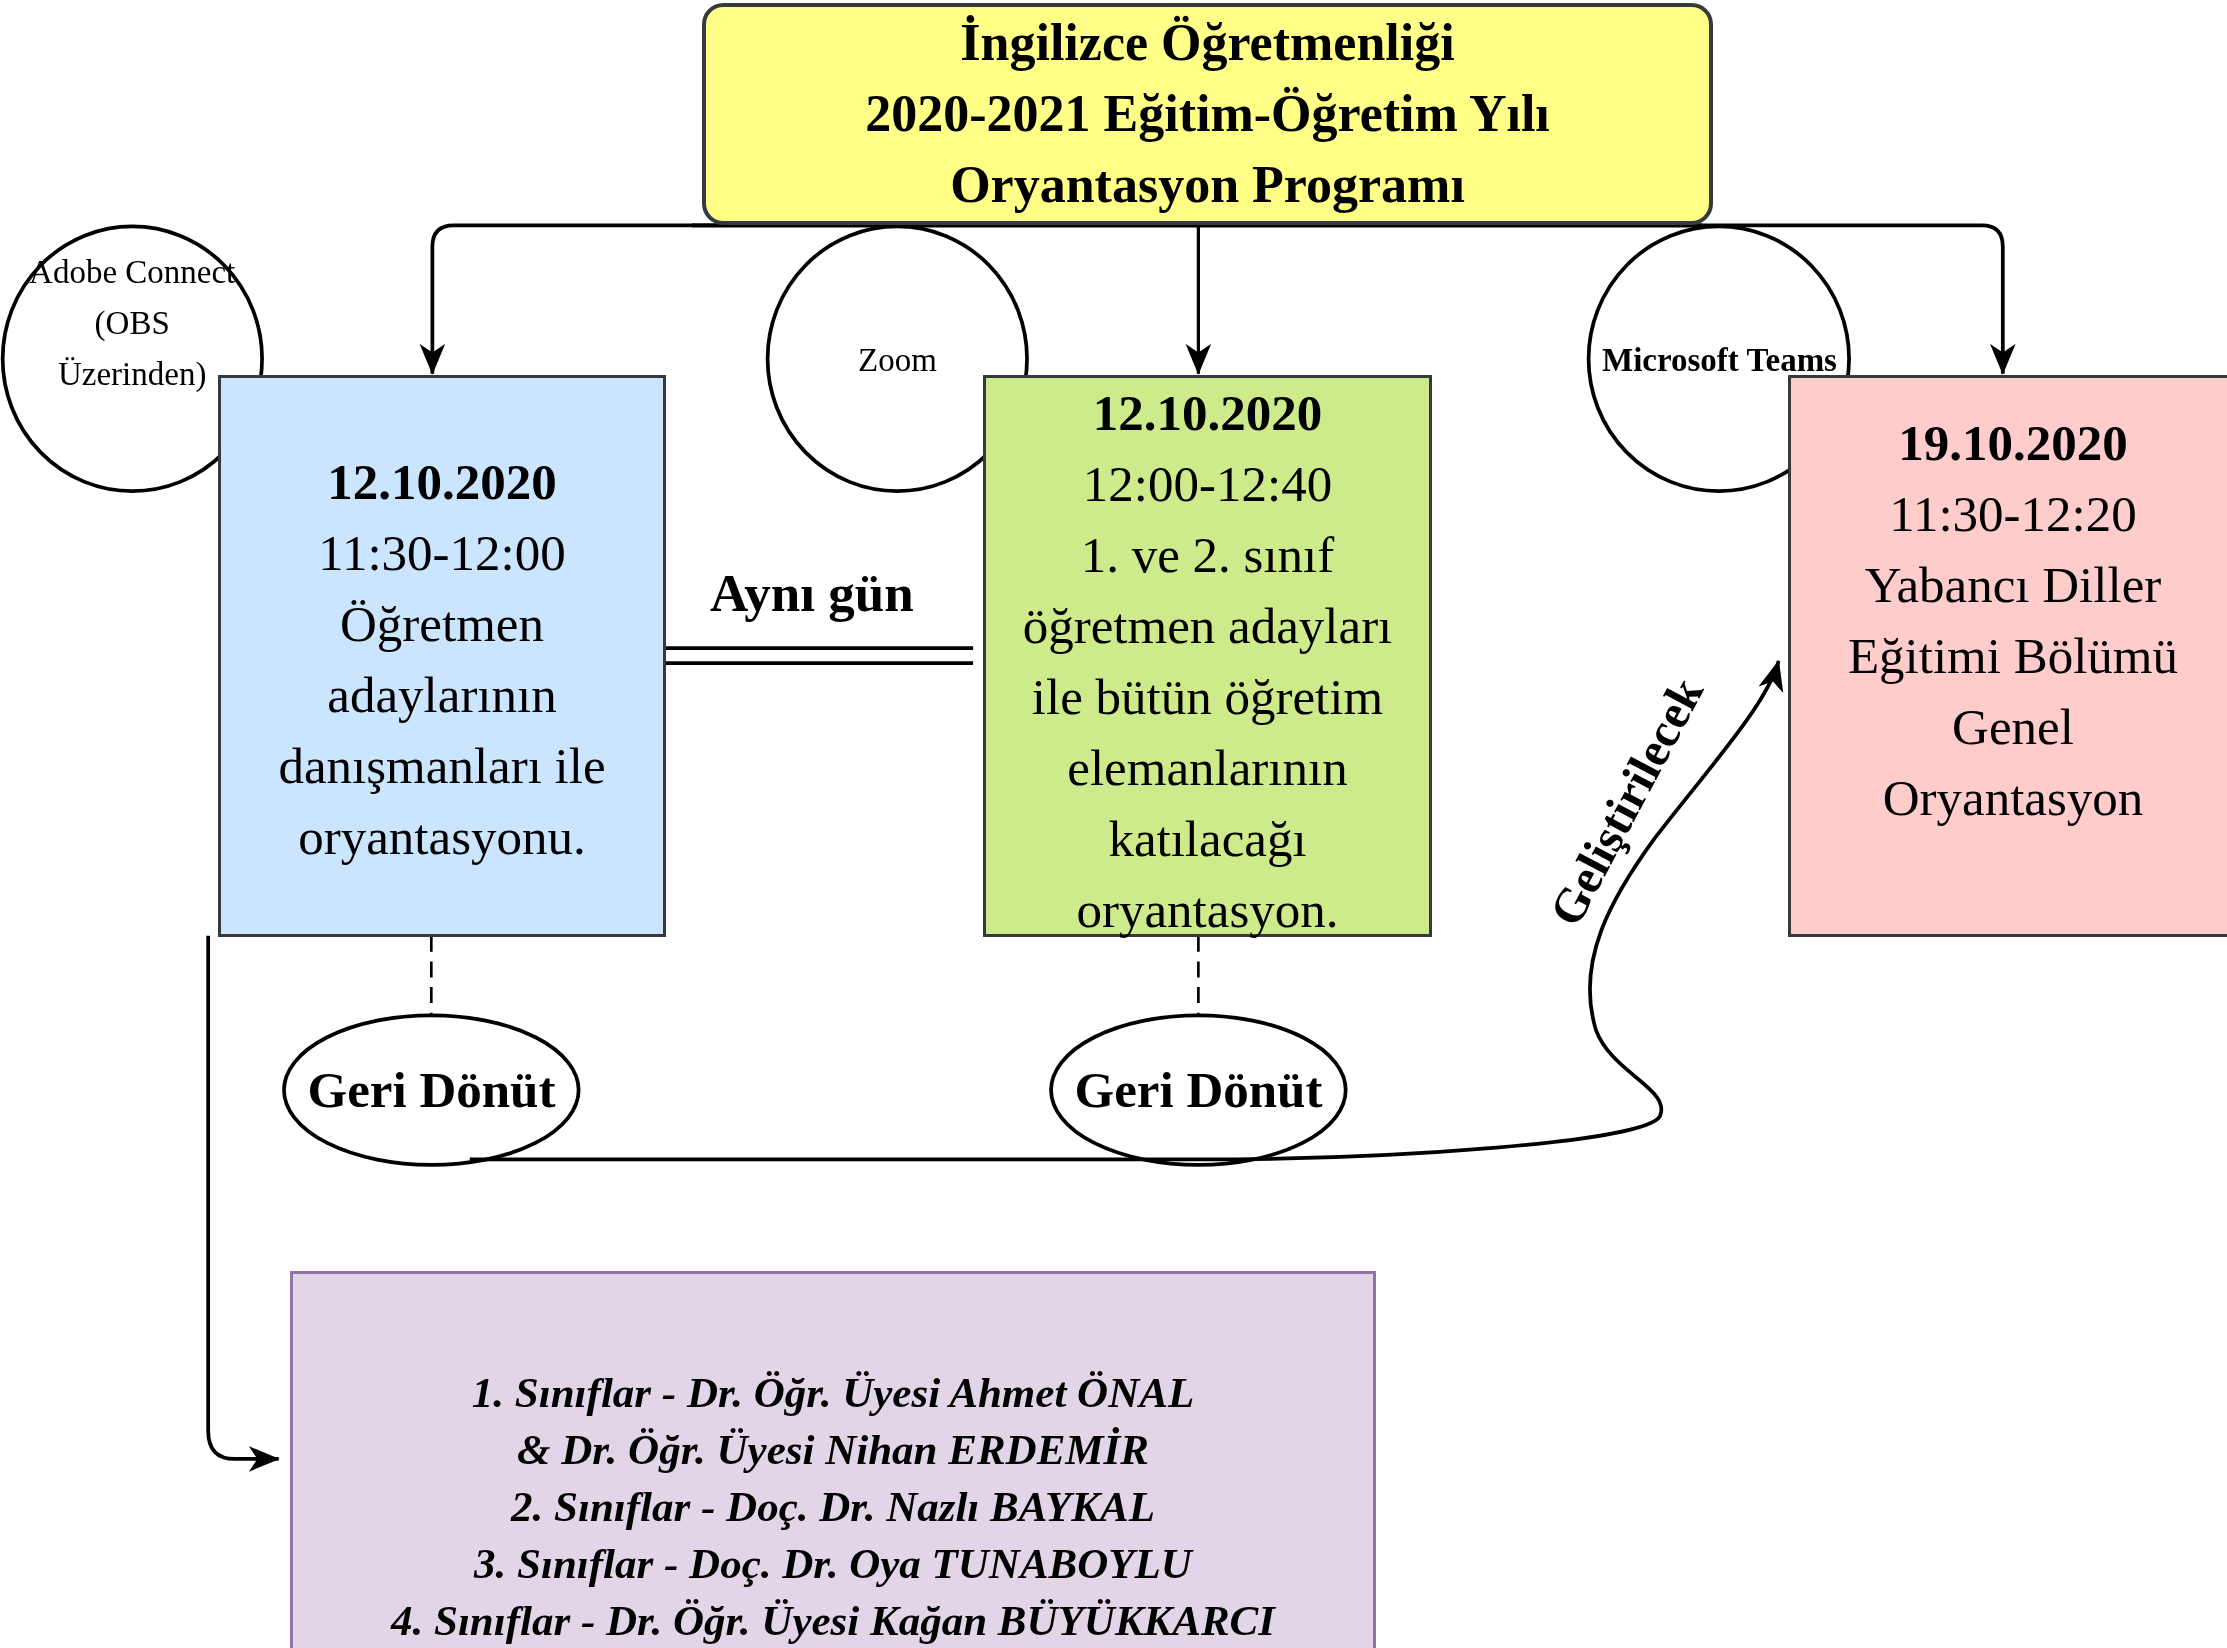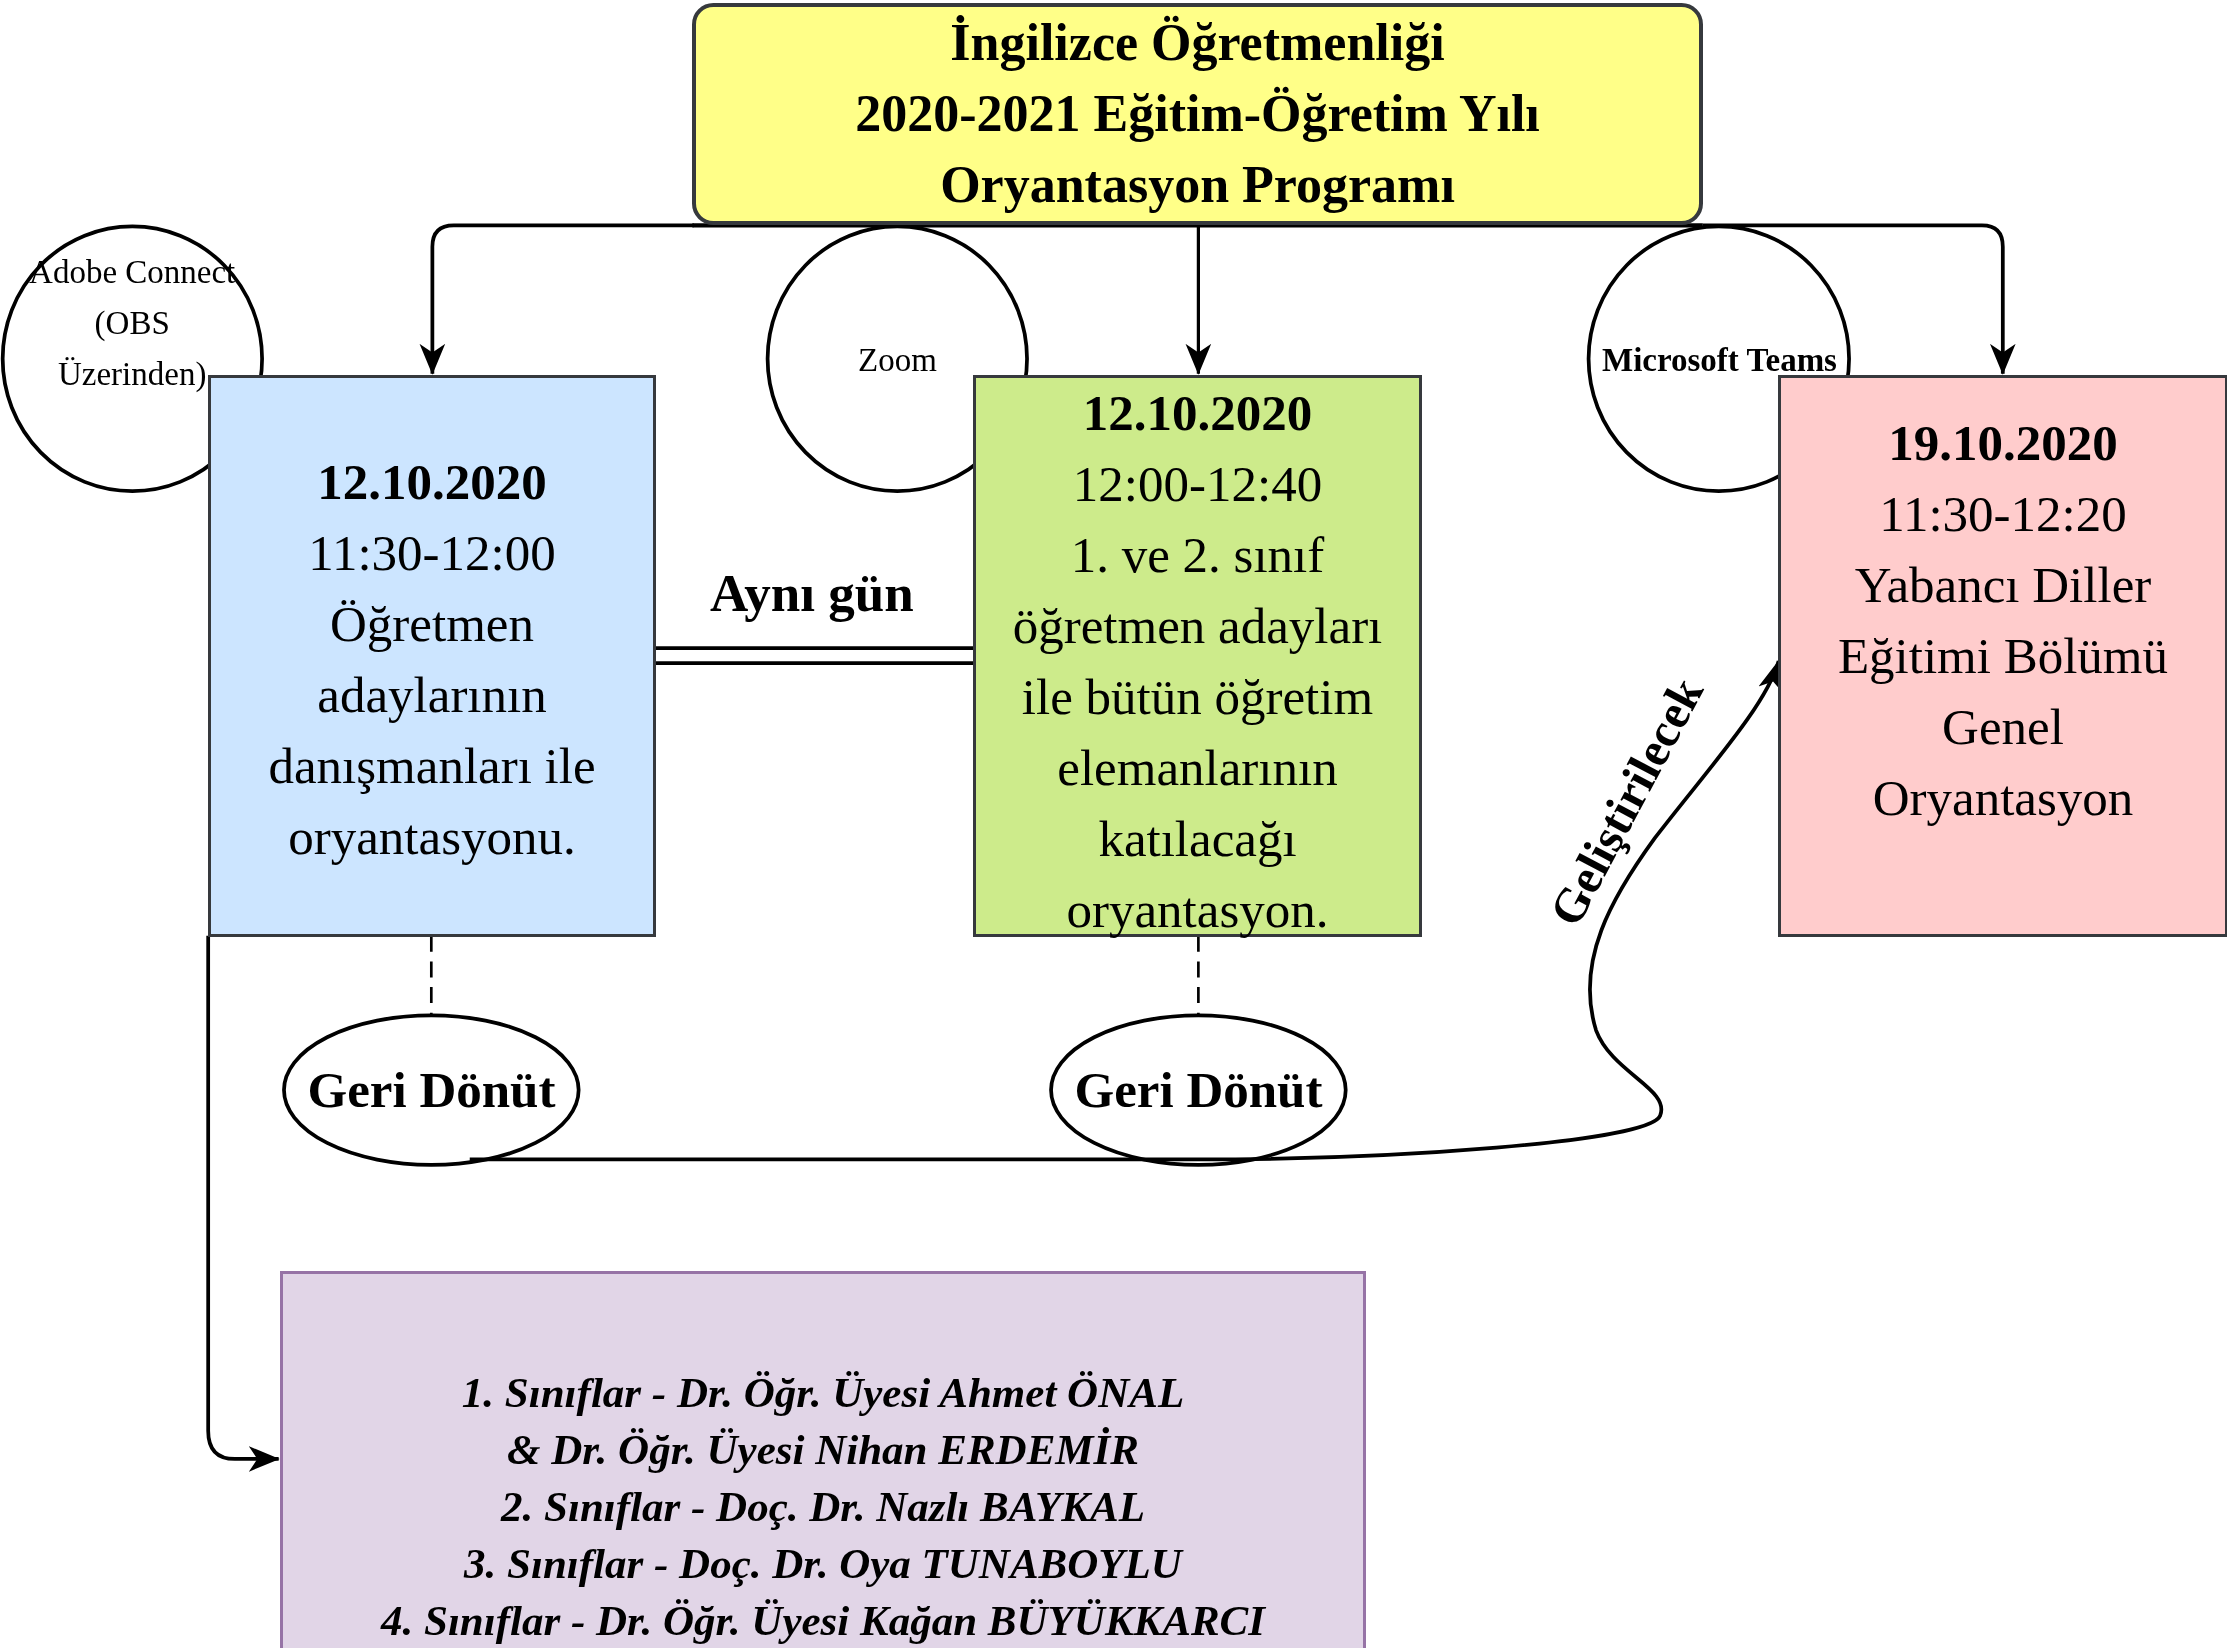--- a/index.html
+++ b/index.html
@@ -1,20 +1,20 @@
 <!DOCTYPE html>
 <html style="font-size:8.5px"><head>
   <meta charset="utf-8">
   <style>
     html, body { margin: 0; padding: 0; background: #ffffff; }
     body { width: 2227px; height: 1648px; position: relative; overflow: hidden;
            font-family: "Liberation Serif", "DejaVu Serif", serif; color: #000; }
     svg.connectors { position: absolute; left: 0; top: 0; width: 2227px; height: 1648px; }
     .box { position: absolute; box-sizing: border-box; display: flex; flex-direction: column;
-           align-items: center; justify-content: center; text-align: center; }
+           align-items: center; justify-content: center; text-align: center; margin-left: 10px; }
     .title-box { left: 692px; top: 2.7px; width: 1011px; height: 222px; background: #ffff88;
                  border: 4.3px solid #36393d; border-radius: 21.4px; font-weight: bold;
                  font-size: 52px; line-height: 71px; }
     .session { top: 375px; height: 562px; border: 3.7px solid #36393d; font-size: 51px; line-height: 71px; }
     .session .date { font-weight: bold; text-align: center; }
     .blue { left: 208px; width: 448px; background: #cce5ff; }
     .green { left: 973px; width: 449px; background: #cdeb8b; justify-content: flex-start; padding-top: 0; }
     .pink { left: 1778px; width: 450px; background: #ffcccc; }
     .purple { left: 280px; top: 1271px; width: 1086px; height: 470px; background: #e1d5e7;
               border: 3.7px solid #9673a6; font-weight: bold; font-size: 43px; line-height: 57px; font-style: italic; }

